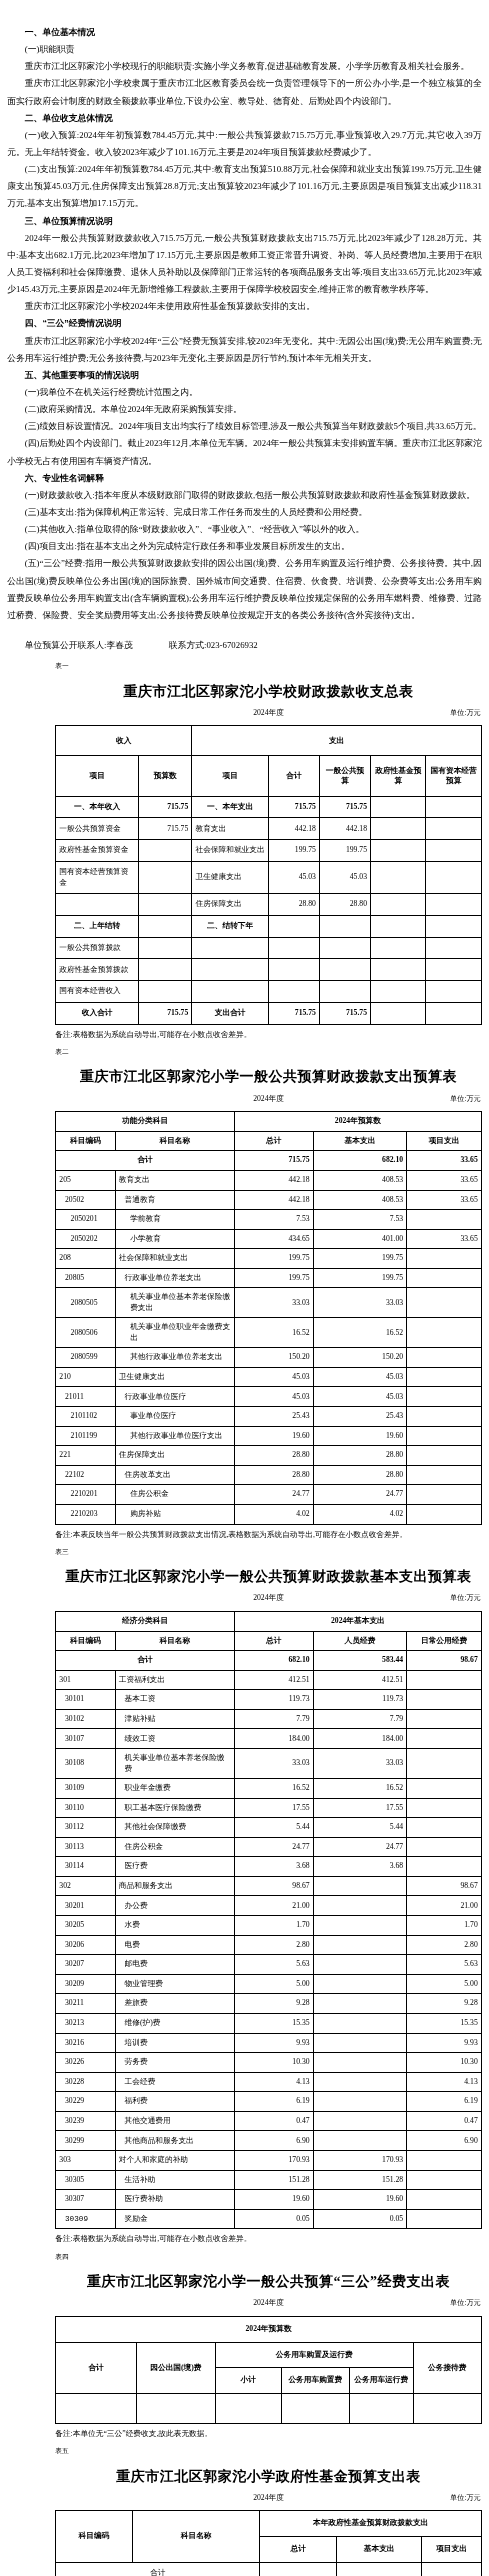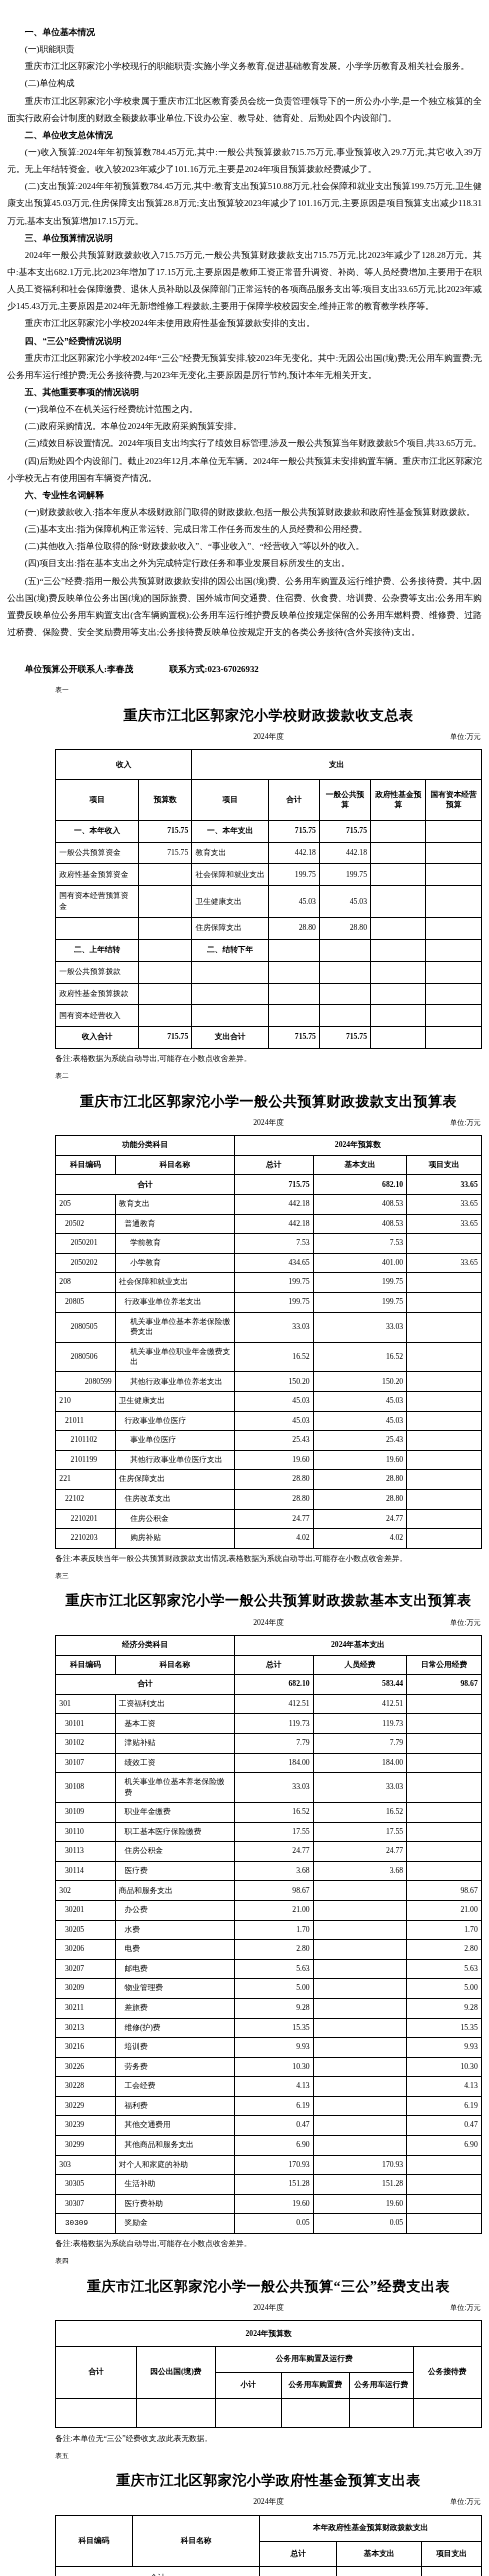--- a/index.html
+++ b/index.html
@@ -1,21 +1,21 @@
 <!DOCTYPE html>
 <html style="font-size:8.2px"><head>
 <meta charset="utf-8">
 <style>
   html,body{margin:0;padding:0;background:#fff;color:#000;}
   body{width:489px;font-family:"Liberation Serif","DejaVu Serif",serif;}
   .page{box-sizing:border-box;width:489px;min-height:3890px;padding:24px 7.2px 15.5px 7.2px;}
   
   .intro p,.intro h2{margin:0;font-size:8.8px;line-height:1.95;text-align:justify;text-indent:2em;font-weight:normal;}
   .intro h2{font-family:"Liberation Sans","DejaVu Sans",sans-serif;font-weight:bold;}
-  .intro .contact{font-weight:bold;margin-top:20px;}
+  .intro .contact{font-weight:normal;margin-top:13px;}
   .intro .contact .gap{display:inline-block;width:36px;}
   
   .tsec{margin-top:5.2px;padding-left:48px;}
   .tbl-label{font-size:6.7px;margin:8.2px 0 0 0;}
   .tbl-title{font-size:14px;font-weight:bold;text-align:center;margin:11.3px 0 4.1px 0;font-family:"Liberation Serif","DejaVu Serif",serif;letter-spacing:0.5px;}
   .tbl-sub{position:relative;height:15.5px;font-size:7.7px;margin:7.2px 0 2.1px 0;}
   .tbl-sub .year{position:absolute;left:0;right:0;text-align:center;}
   .tbl-sub .unit{position:absolute;right:1px;top:0;font-size:7.2px;}
   table.dtbl{width:100%;border-collapse:collapse;table-layout:fixed;border:1px solid #000;}
   .dtbl th,.dtbl td{border:0.5px solid #000;font-size:7.7px;padding:4.1px 3.1px;vertical-align:middle;word-break:break-all;line-height:1.35;}
@@ -33,21 +33,20 @@
   .t5 td{height:13.4px;}
 </style>
 </head>
 <body>
 
 <div class="page">
   <section class="intro">
       <h2 class="h">一、单位基本情况</h2>
       <p class="p">(一)职能职责</p>
       <p class="p">重庆市江北区郭家沱小学校现行的职能职责:实施小学义务教育,促进基础教育发展。小学学历教育及相关社会服务。</p>
-      <p class="p">(二)单位构成</p>
       <p class="p">重庆市江北区郭家沱小学校隶属于重庆市江北区教育委员会统一负责管理领导下的一所公办小学,是一个独立核算的全面实行政府会计制度的财政全额拨款事业单位,下设办公室、教导处、德育处、后勤处四个内设部门。</p>
       <h2 class="h">二、单位收支总体情况</h2>
       <p class="p">(一)收入预算:2024年年初预算数784.45万元,其中:一般公共预算拨款715.75万元,事业预算收入29.7万元,其它收入39万元。无上年结转资金。收入较2023年减少了101.16万元,主要是2024年项目预算拨款经费减少了。</p>
       <p class="p">(二)支出预算:2024年年初预算数784.45万元,其中:教育支出预算510.88万元,社会保障和就业支出预算199.75万元,卫生健康支出预算45.03万元,住房保障支出预算28.8万元;支出预算较2023年减少了101.16万元,主要原因是项目预算支出减少118.31万元,基本支出预算增加17.15万元。</p>
       <h2 class="h">三、单位预算情况说明</h2>
       <p class="p">2024年一般公共预算财政拨款收入715.75万元,一般公共预算财政拨款支出715.75万元,比2023年减少了128.28万元。其中:基本支出682.1万元,比2023年增加了17.15万元,主要原因是教师工资正常晋升调资、补岗、等人员经费增加,主要用于在职人员工资福利和社会保障缴费、退休人员补助以及保障部门正常运转的各项商品服务支出等;项目支出33.65万元,比2023年减少145.43万元,主要原因是2024年无新增维修工程拨款,主要用于保障学校校园安全,维持正常的教育教学秩序等。</p>
       <p class="p">重庆市江北区郭家沱小学校2024年未使用政府性基金预算拨款安排的支出。</p>
       <h2 class="h">四、“三公”经费情况说明</h2>
       <p class="p">重庆市江北区郭家沱小学校2024年“三公”经费无预算安排,较2023年无变化。其中:无因公出国(境)费;无公用车购置费;无公务用车运行维护费;无公务接待费,与2023年无变化,主要原因是厉行节约,预计本年无相关开支。</p>
       <h2 class="h">五、其他重要事项的情况说明</h2>
@@ -276,21 +275,21 @@
               <td class="ar"></td>
             </tr>
             <tr>
               <td class="al" style="padding-left: 14.4px;">2080506</td>
               <td class="al" style="padding-left: 14.4px;">机关事业单位职业年金缴费支出</td>
               <td class="ar">16.52</td>
               <td class="ar">16.52</td>
               <td class="ar"></td>
             </tr>
             <tr>
-              <td class="al" style="padding-left: 14.4px; text-align: right;">2080599</td>
+              <td class="al" style="padding-left: 14.4px;">2080599</td>
               <td class="al" style="padding-left: 14.4px;">其他行政事业单位养老支出</td>
               <td class="ar">150.20</td>
               <td class="ar">150.20</td>
               <td class="ar"></td>
             </tr>
             <tr>
               <td class="al" style="padding-left: 3.1px;">210</td>
               <td class="al" style="padding-left: 3.1px;">卫生健康支出</td>
               <td class="ar">45.03</td>
               <td class="ar">45.03</td>
@@ -424,20 +423,27 @@
               <td class="al" style="padding-left: 8.8px;">职业年金缴费</td>
               <td class="ar">16.52</td>
               <td class="ar">16.52</td>
               <td class="ar"></td>
             </tr>
             <tr>
               <td class="al" style="padding-left: 8.8px;">30110</td>
               <td class="al" style="padding-left: 8.8px;">职工基本医疗保险缴费</td>
               <td class="ar">17.55</td>
               <td class="ar">17.55</td>
+              <td class="ar"></td>
+            </tr>
+            <tr>
+              <td class="al" style="padding-left: 8.8px;">30112</td>
+              <td class="al" style="padding-left: 8.8px;">其他社会保障缴费</td>
+              <td class="ar">5.44</td>
+              <td class="ar">5.44</td>
               <td class="ar"></td>
             </tr>
             <tr>
               <td class="al" style="padding-left: 8.8px;">30113</td>
               <td class="al" style="padding-left: 8.8px;">住房公积金</td>
               <td class="ar">24.77</td>
               <td class="ar">24.77</td>
               <td class="ar"></td>
             </tr>
             <tr>

